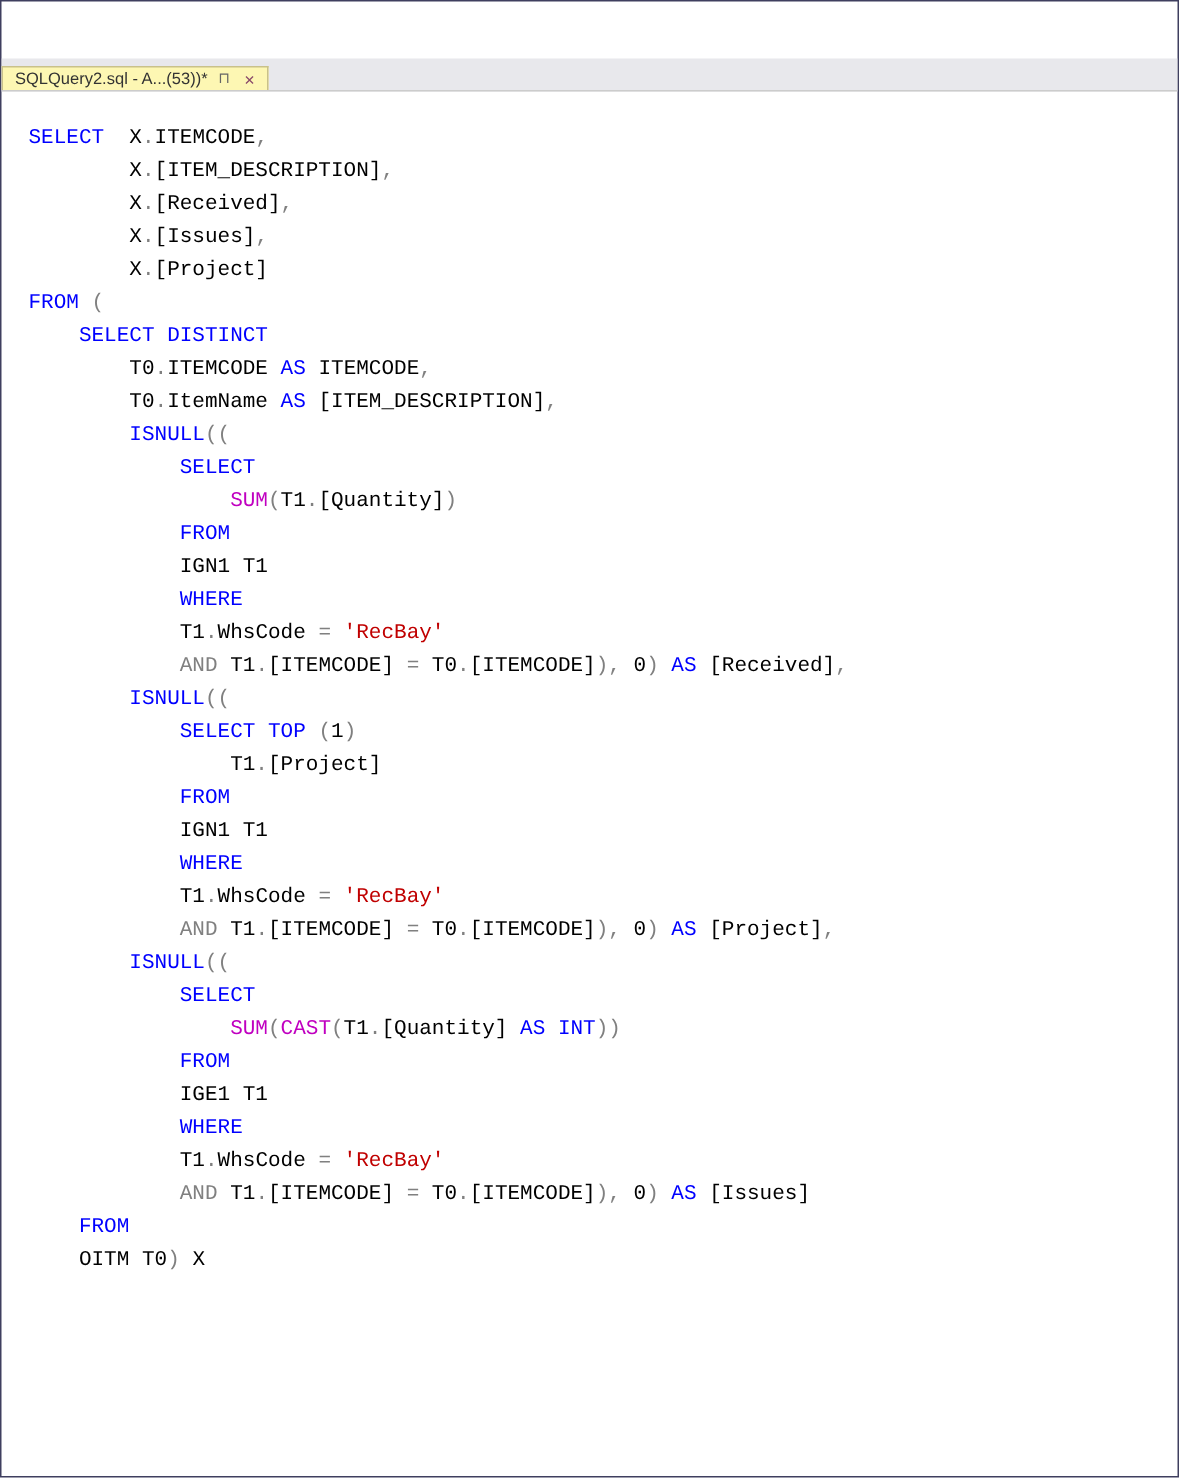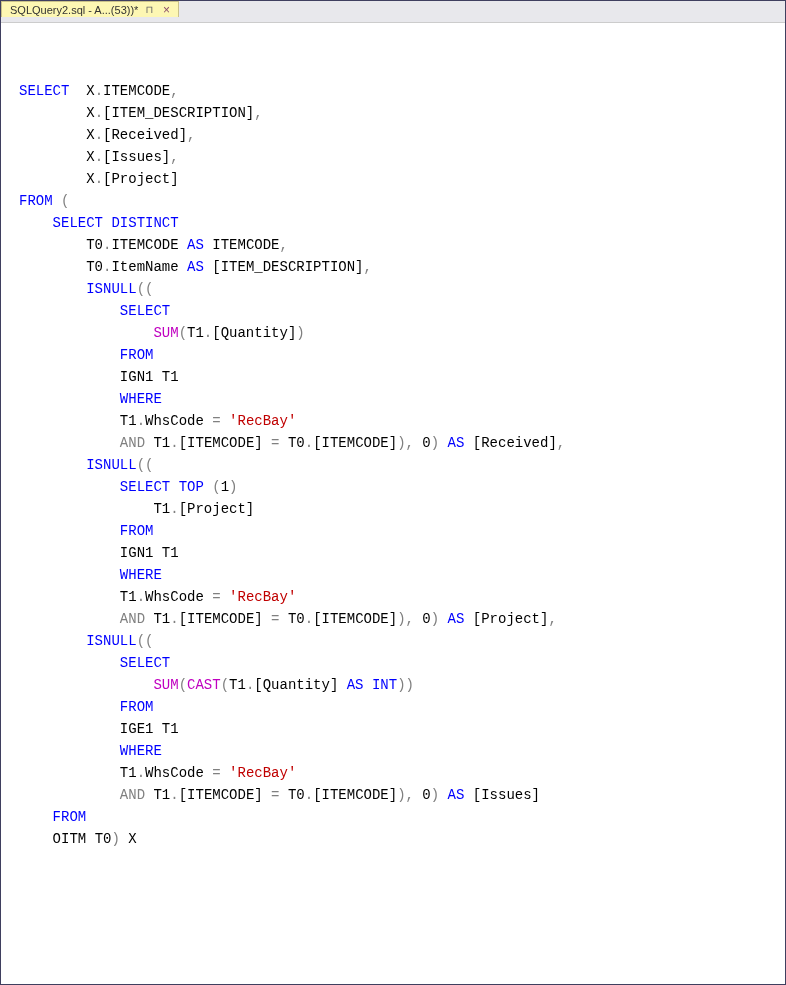--- a/index.html
+++ b/index.html
@@ -10,21 +10,22 @@
     width: 786px;
     height: 985px;
     overflow: hidden;
     border: 1px solid #3f3f5f;
   }
   .tabbar {
     background: #e8e8ec;
     border-bottom: 1px solid #ccc;
     height: 22px;
     display: flex;
-    align-items: flex-start;
+    align-items: flex-end;
+    margin-top: 38px;
   }
   .tab {
     background: #fdf7b3;
     border: 1px solid #c9c18a;
     border-bottom: none;
     padding: 2px 6px 1px 8px;
     font-family: 'Segoe UI', Tahoma, sans-serif;
     font-size: 11px;
     color: #333;
     display: flex;
@@ -41,21 +42,20 @@
     width: 12px; height: 12px;
     display: inline-flex; align-items: center; justify-content: center;
     color: #8a4b6a; font-size: 12px; line-height: 1;
     cursor: pointer;
   }
   .editor {
     padding: 20px 0 8px 18px;
     line-height: 22px;
     white-space: pre;
     color: #000;
-    margin-top: 37px;
   }
   .kw   { color: #0000ff; }   
   .fn   { color: #c000c0; }   
   .gray { color: #808080; }   
   .num  { color: #000; }
   .str  { color: #c00000; }
   .ident{ color: #000; }
 </style>
 </head>
 <body>

